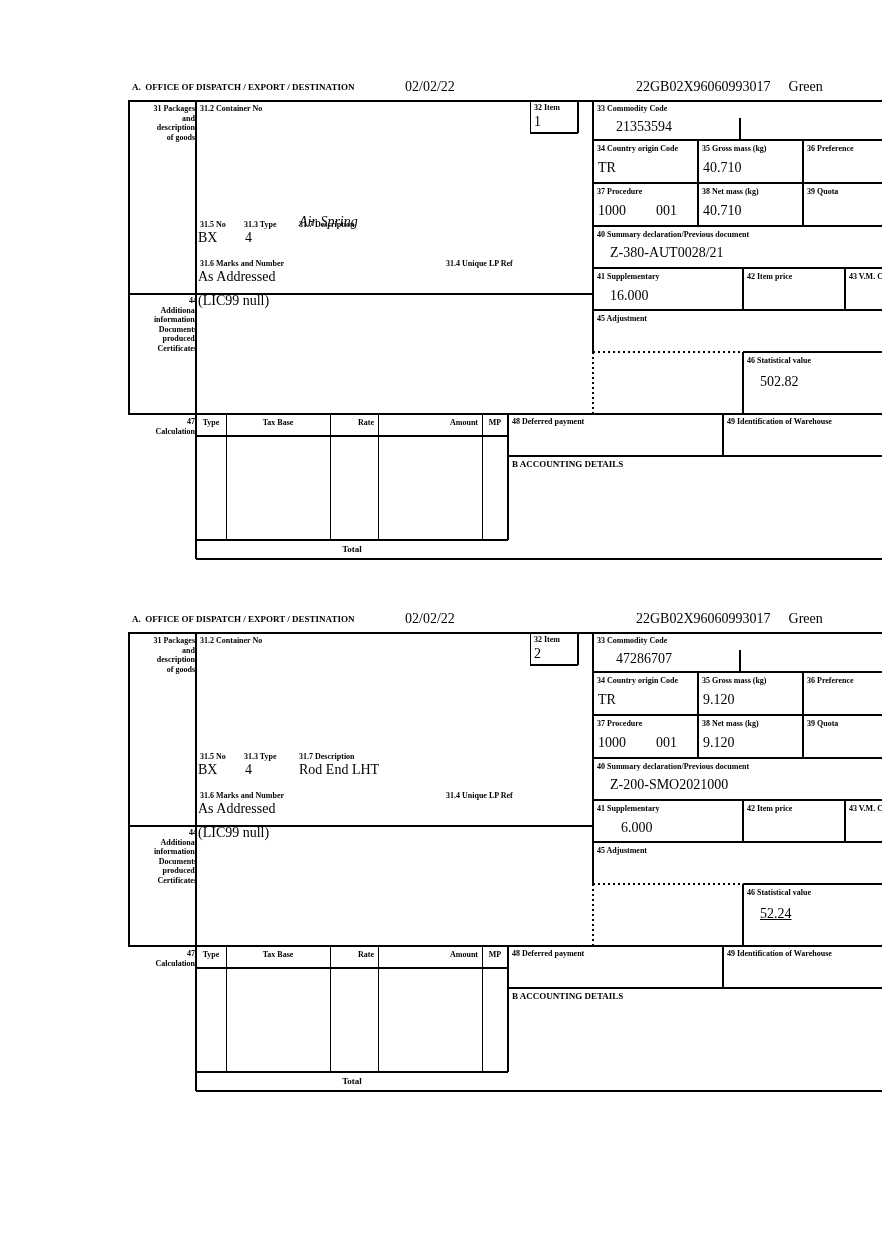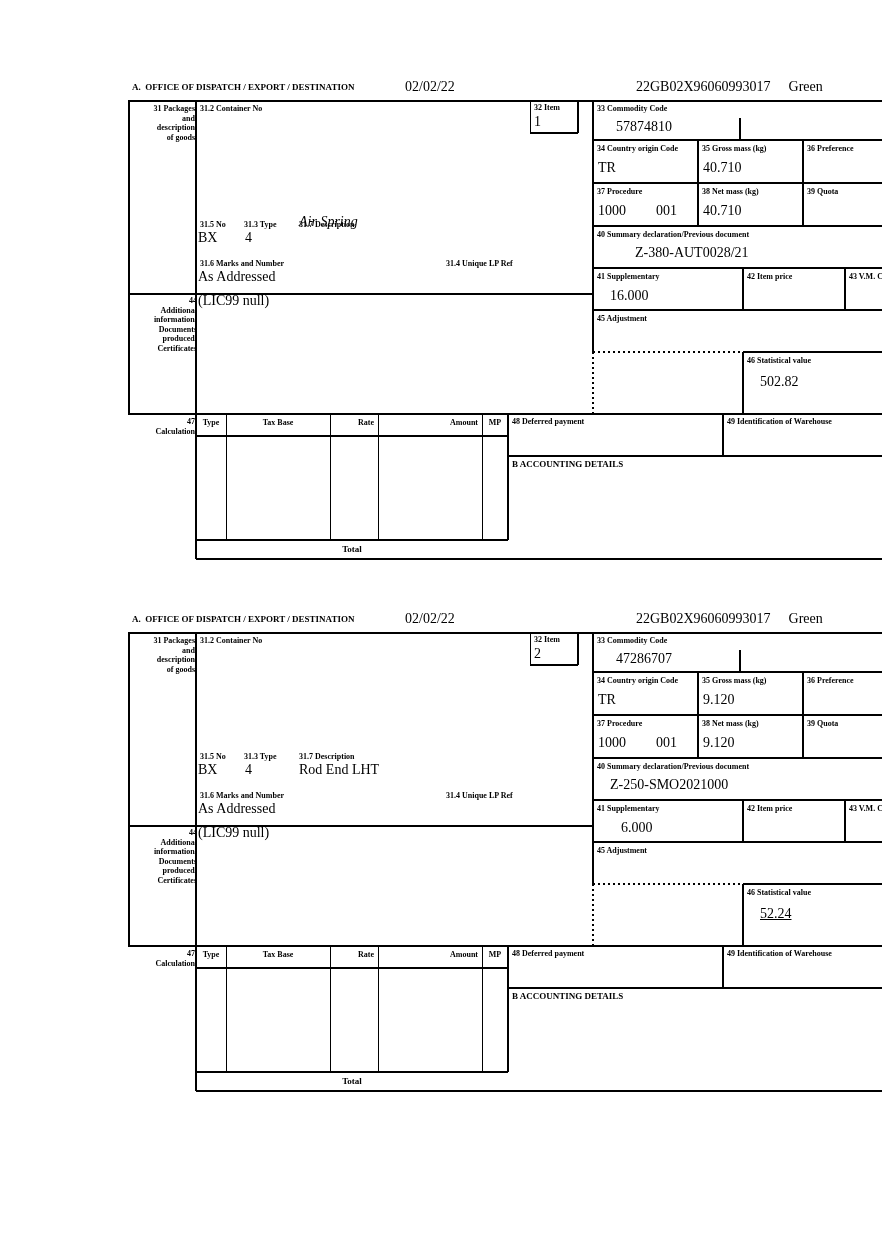--- a/index.html
+++ b/index.html
@@ -71,33 +71,33 @@
     </svg>
 
     <div class="t lbl ml" style="left:3px; top:26px; width:64px;">31 Packages
 and
 description
 of goods</div>
     <div class="t lbl" style="left:72px; top:26px;">31.2 Container No</div>
     <div class="t lbl" style="left:406px; top:25px;">32 Item</div>
     <div class="t val" style="left:406px; top:36px;">1</div>
     <div class="t lbl" style="left:469px; top:26px;">33 Commodity Code</div>
-    <div class="t val" style="left:488px; top:41px;">57874810</div>
+    <div class="t val" style="left:488px; top:41px;">21353594</div>
     <div class="t lbl" style="left:469px; top:66px;">34 Country origin Code</div>
     <div class="t val" style="left:470px; top:82px;">TR</div>
     <div class="t lbl" style="left:574px; top:66px;">35 Gross mass (kg)</div>
     <div class="t val" style="left:575px; top:82px;">40.710</div>
     <div class="t lbl" style="left:679px; top:66px;">36 Preference</div>
     <div class="t lbl" style="left:469px; top:109px;">37 Procedure</div>
     <div class="t val" style="left:470px; top:125px;"><span>1000</span><span style="margin-left:30px;">001</span></div>
     <div class="t lbl" style="left:574px; top:109px;">38 Net mass (kg)</div>
     <div class="t val" style="left:575px; top:125px;">40.710</div>
     <div class="t lbl" style="left:679px; top:109px;">39 Quota</div>
     <div class="t lbl" style="left:469px; top:152px;">40 Summary declaration/Previous document</div>
-    <div class="t val" style="left:507px; top:167px;">Z-380-AUT0028/21</div>
+    <div class="t val" style="left:482px; top:167px;">Z-380-AUT0028/21</div>
     <div class="t lbl" style="left:469px; top:194px;">41 Supplementary</div>
     <div class="t val" style="left:482px; top:210px;">16.000</div>
     <div class="t lbl" style="left:619px; top:194px;">42 Item price</div>
     <div class="t lbl" style="left:721px; top:194px;">43 V.M. Code</div>
     <div class="t lbl" style="left:469px; top:236px;">45 Adjustment</div>
     <div class="t lbl" style="left:619px; top:278px;">46 Statistical value</div>
     <div class="t val" style="left:632px; top:296px;">502.82</div>
     <div class="t lbl" style="left:72px; top:142px;">31.5 No</div>
     <div class="t lbl" style="left:116px; top:142px;">31.3 Type</div>
     <div class="t lbl" style="left:171px; top:142px;">31.7 Description</div>
@@ -184,21 +184,21 @@
     <div class="t val" style="left:470px; top:82px;">TR</div>
     <div class="t lbl" style="left:574px; top:66px;">35 Gross mass (kg)</div>
     <div class="t val" style="left:575px; top:82px;">9.120</div>
     <div class="t lbl" style="left:679px; top:66px;">36 Preference</div>
     <div class="t lbl" style="left:469px; top:109px;">37 Procedure</div>
     <div class="t val" style="left:470px; top:125px;"><span>1000</span><span style="margin-left:30px;">001</span></div>
     <div class="t lbl" style="left:574px; top:109px;">38 Net mass (kg)</div>
     <div class="t val" style="left:575px; top:125px;">9.120</div>
     <div class="t lbl" style="left:679px; top:109px;">39 Quota</div>
     <div class="t lbl" style="left:469px; top:152px;">40 Summary declaration/Previous document</div>
-    <div class="t val" style="left:482px; top:167px;">Z-250-SMO2021000</div>
+    <div class="t val" style="left:482px; top:167px;">Z-200-SMO2021000</div>
     <div class="t lbl" style="left:469px; top:194px;">41 Supplementary</div>
     <div class="t val" style="left:493px; top:210px;">6.000</div>
     <div class="t lbl" style="left:619px; top:194px;">42 Item price</div>
     <div class="t lbl" style="left:721px; top:194px;">43 V.M. Code</div>
     <div class="t lbl" style="left:469px; top:236px;">45 Adjustment</div>
     <div class="t lbl" style="left:619px; top:278px;">46 Statistical value</div>
     <div class="t val" style="left:632px; top:296px;text-decoration:underline;">52.24</div>
     <div class="t lbl" style="left:72px; top:142px;">31.5 No</div>
     <div class="t lbl" style="left:116px; top:142px;">31.3 Type</div>
     <div class="t lbl" style="left:171px; top:142px;">31.7 Description</div>

